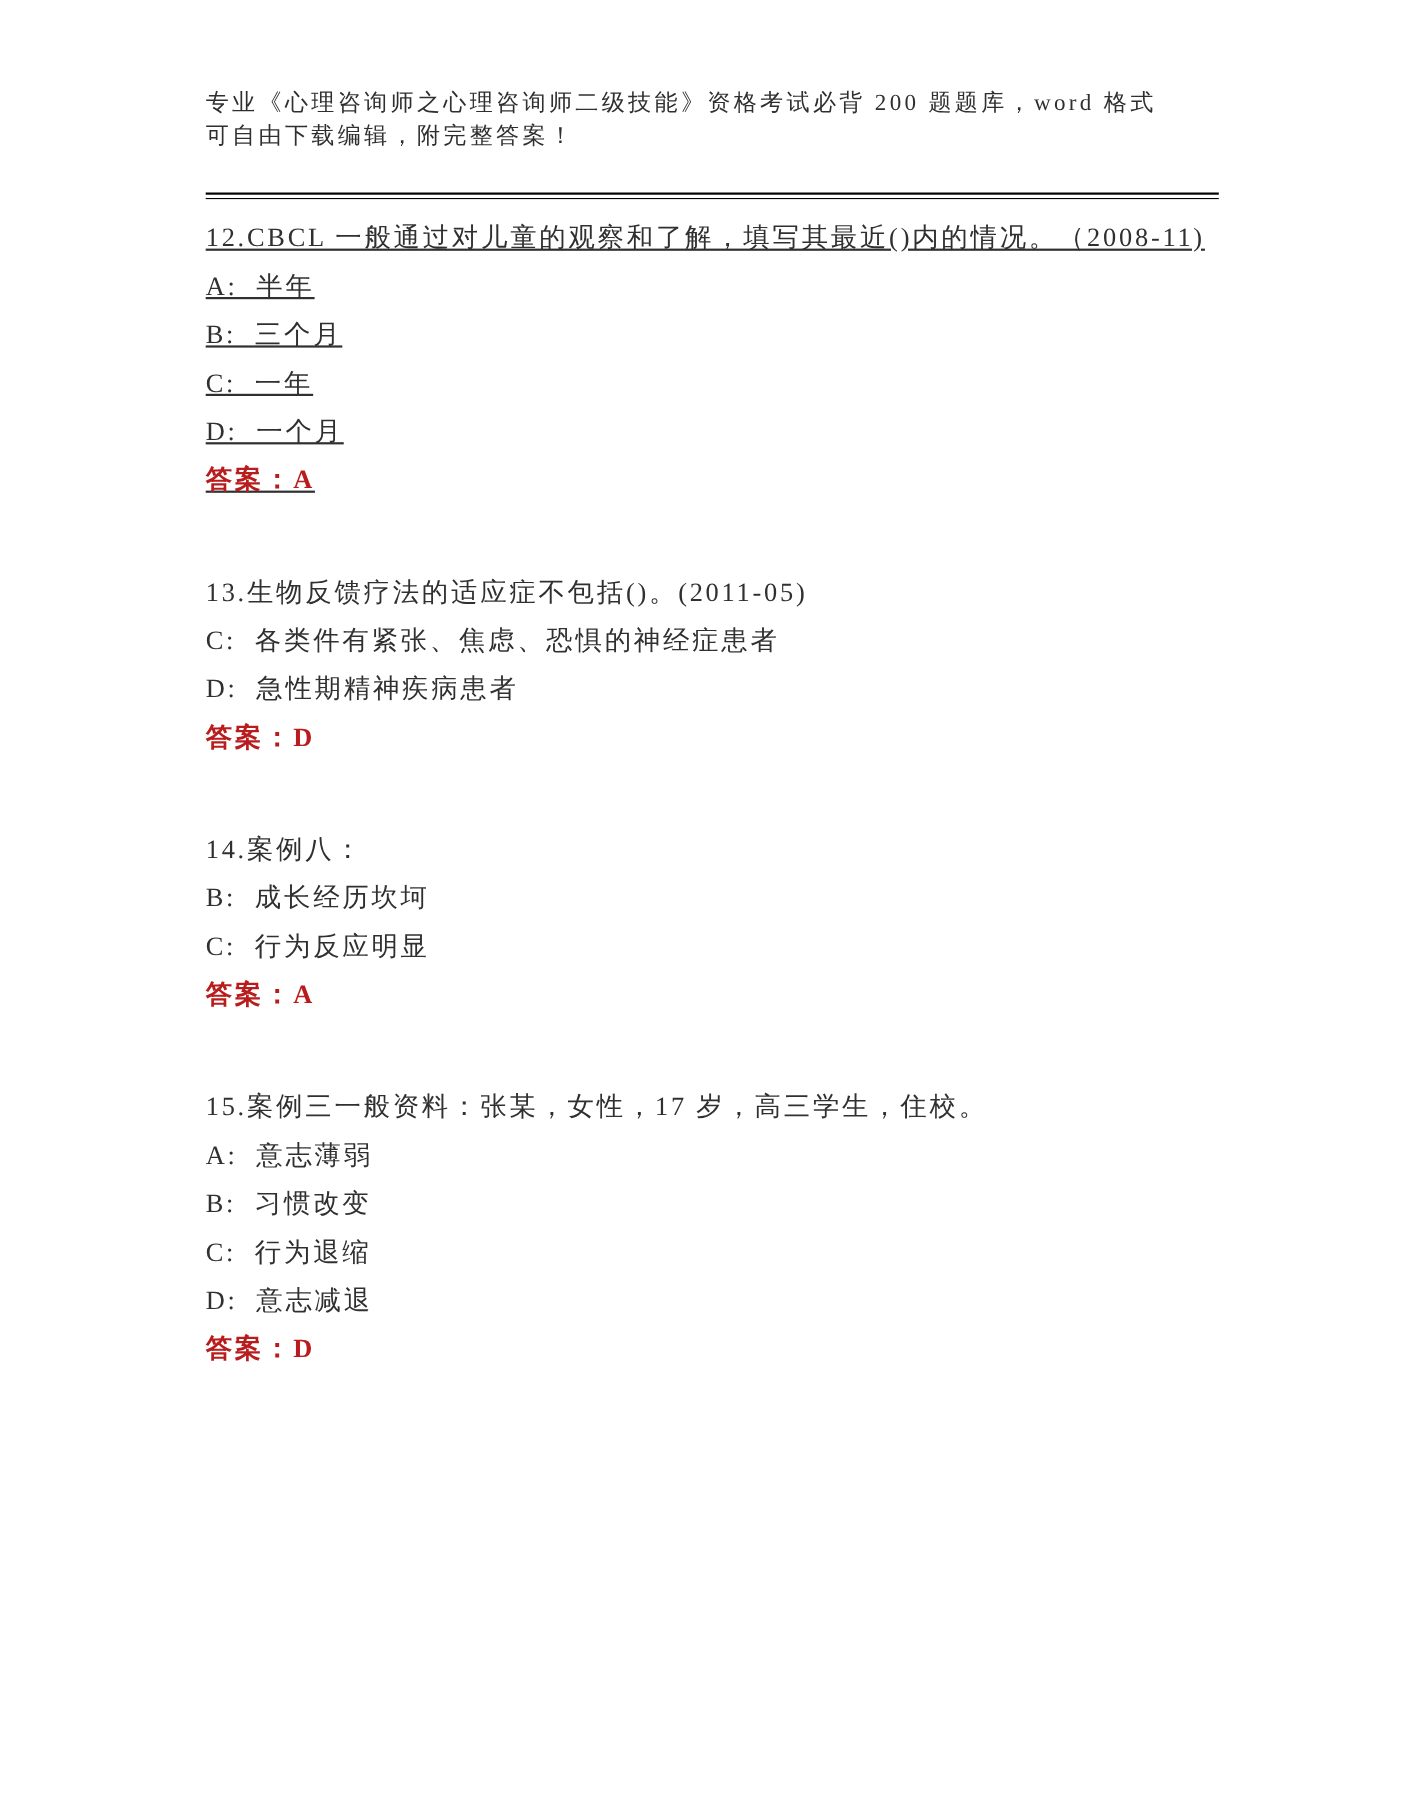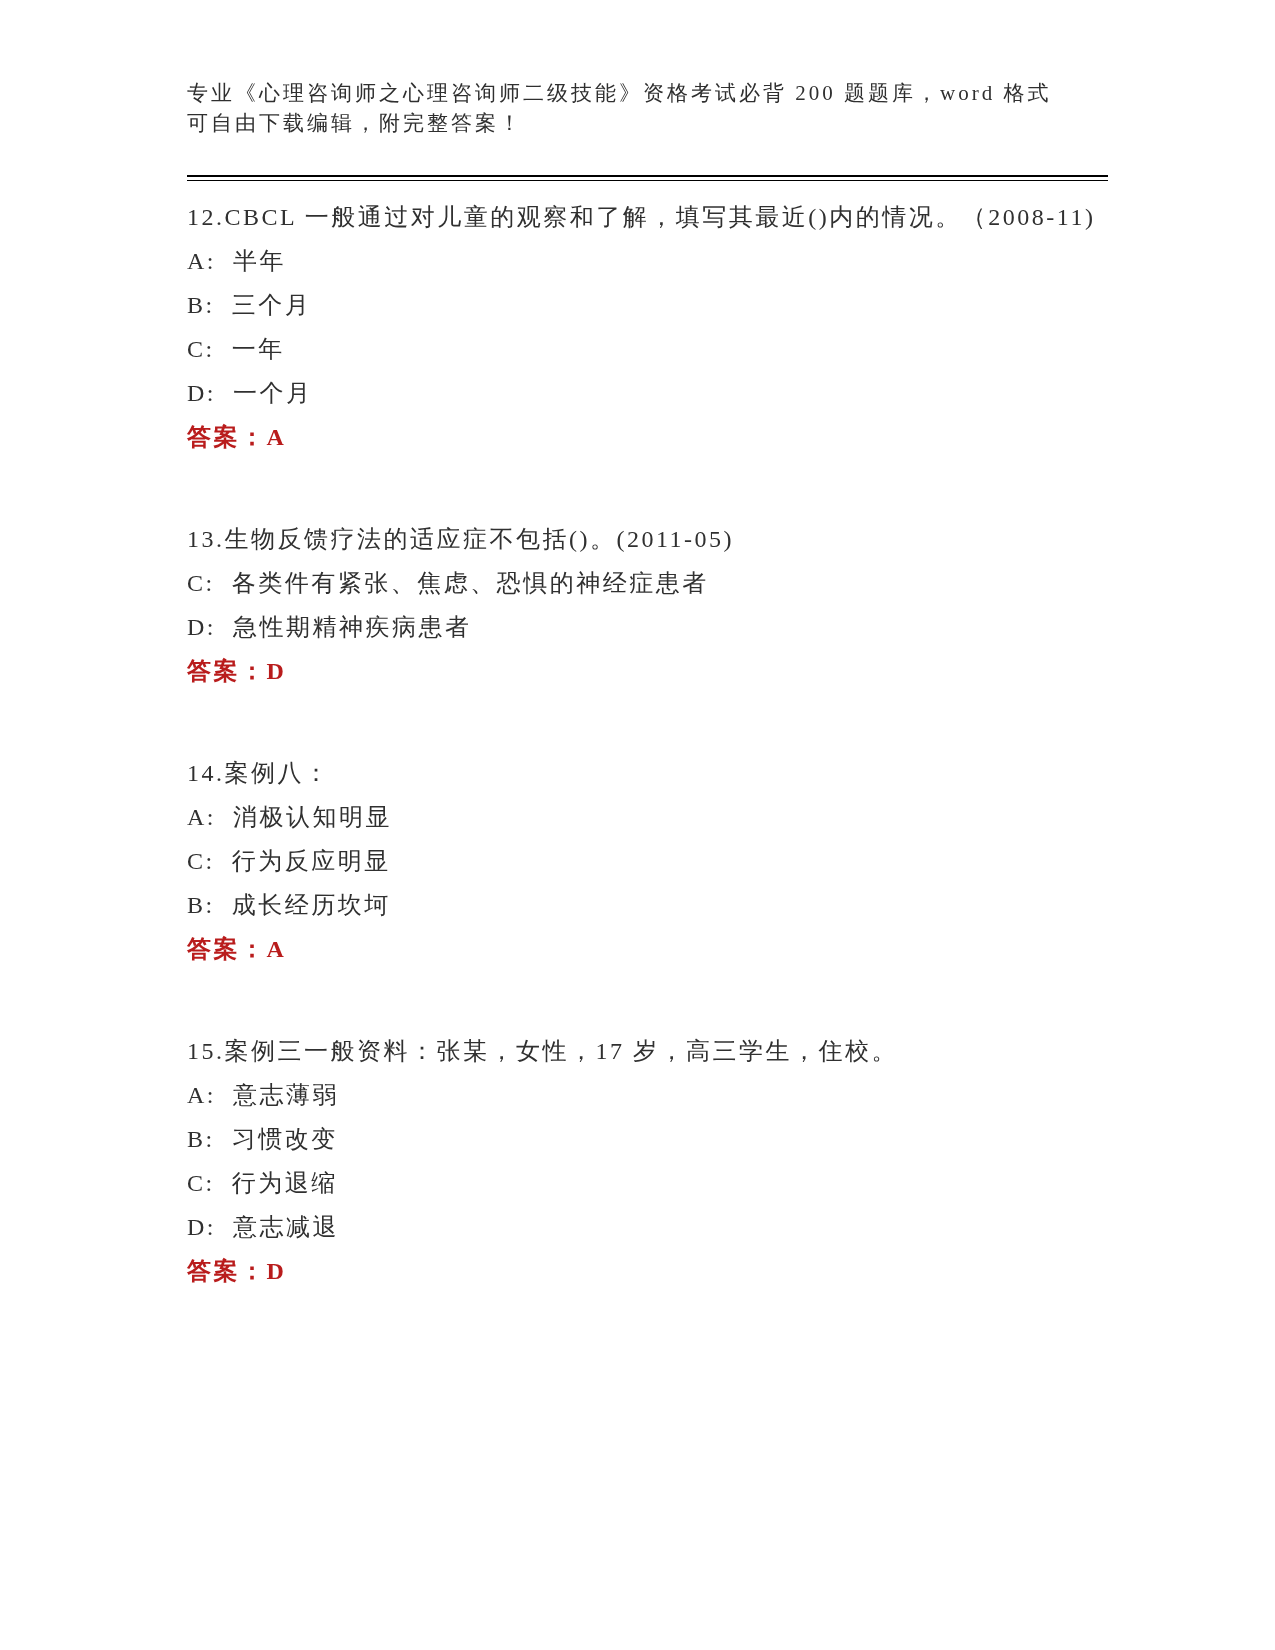--- a/index.html
+++ b/index.html
@@ -27,21 +27,21 @@
     color: #2f2f2f;
   }
   .header-rule {
     margin-top: 37px;
     height: 3px;
     border-top: 2px solid #000000;
     border-bottom: 1.5px solid #000000;
   }
   .questions { margin-top: 14px; }
   .question { margin-top: 58px; }
-  .question:first-child { margin-top: 0; }
+  .question:first-child { margin-top: 0; text-decoration: underline; }
   .question p {
     margin: 0;
     font-size: 24px;
     line-height: 44px;
     letter-spacing: 2.5px;
     white-space: pre-wrap;
   }
   .answer {
     font-weight: bold;
     color: #b91c1c;
@@ -73,23 +73,22 @@
 
       <section class="question">
         <p>13.生物反馈疗法的适应症不包括()。(2011-05)</p>
         <p>C:  各类件有紧张、焦虑、恐惧的神经症患者</p>
         <p>D:  急性期精神疾病患者</p>
         <p class="answer">答案：D</p>
       </section>
 
       <section class="question">
         <p>14.案例八：</p>
-        <p>A:  消极认知明显</p>
+        <p>B:  成长经历坎坷</p>
         <p>C:  行为反应明显</p>
-        <p>B:  成长经历坎坷</p>
         <p class="answer">答案：A</p>
       </section>
 
       <section class="question">
         <p>15.案例三一般资料：张某，女性，17 岁，高三学生，住校。</p>
         <p>A:  意志薄弱</p>
         <p>B:  习惯改变</p>
         <p>C:  行为退缩</p>
         <p>D:  意志减退</p>
         <p class="answer">答案：D</p>

